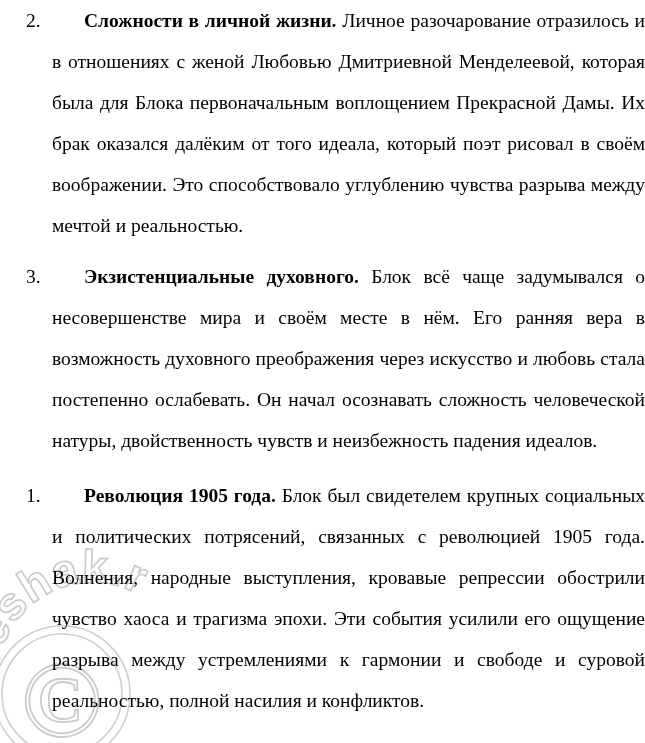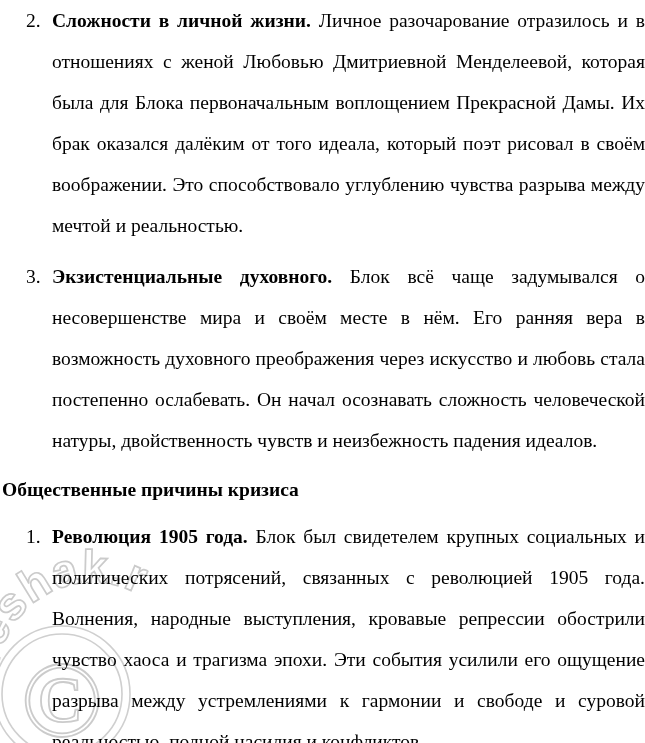--- a/index.html
+++ b/index.html
@@ -75,20 +75,21 @@
     text-align: justify;
     text-justify: inter-word;
     
     hyphens: none;
   }
   .para.justified {
     text-align: justify;
   }
   .para .lead {
     font-weight: bold;
+    margin-left: 32px;
   }
 
   
   .para { text-align-last: left; }
 
   h2.section-heading {
     margin: 0;
     padding: 0 0 0 2px;
     font-size: 19.5px;
     line-height: 41px;
@@ -142,21 +143,20 @@
 
       <li class="item">
         <span class="marker">3.</span>
         <p class="para justified"><span class="lead">Экзистенциальные духовного.</span><span> Блок всё чаще задумывался о несовершенстве мира и своём месте в нём. Его ранняя вера в возможность духовного преображения через искусство и любовь стала постепенно ослабевать. Он начал осознавать сложность человеческой натуры, двойственность чувств и неизбежность падения идеалов.</span></p>
       </li>
 
     </ol>
 
     <div class="block-spacer-before-heading"></div>
 
-    <h2 class="section-heading">Общественные причины кризиса</h2>
 
     <div class="block-spacer-after-heading"></div>
 
     <ol class="numlist">
       <li class="item">
         <span class="marker">1.</span>
         <p class="para justified"><span class="lead">Революция 1905 года.</span><span> Блок был свидетелем крупных социальных и политических потрясений, связанных с революцией 1905 года. Волнения, народные выступления, кровавые репрессии обострили чувство хаоса и трагизма эпохи. Эти события усилили его ощущение разрыва между устремлениями к гармонии и свободе и суровой реальностью, полной насилия и конфликтов.</span></p>
       </li>
     </ol>
 

